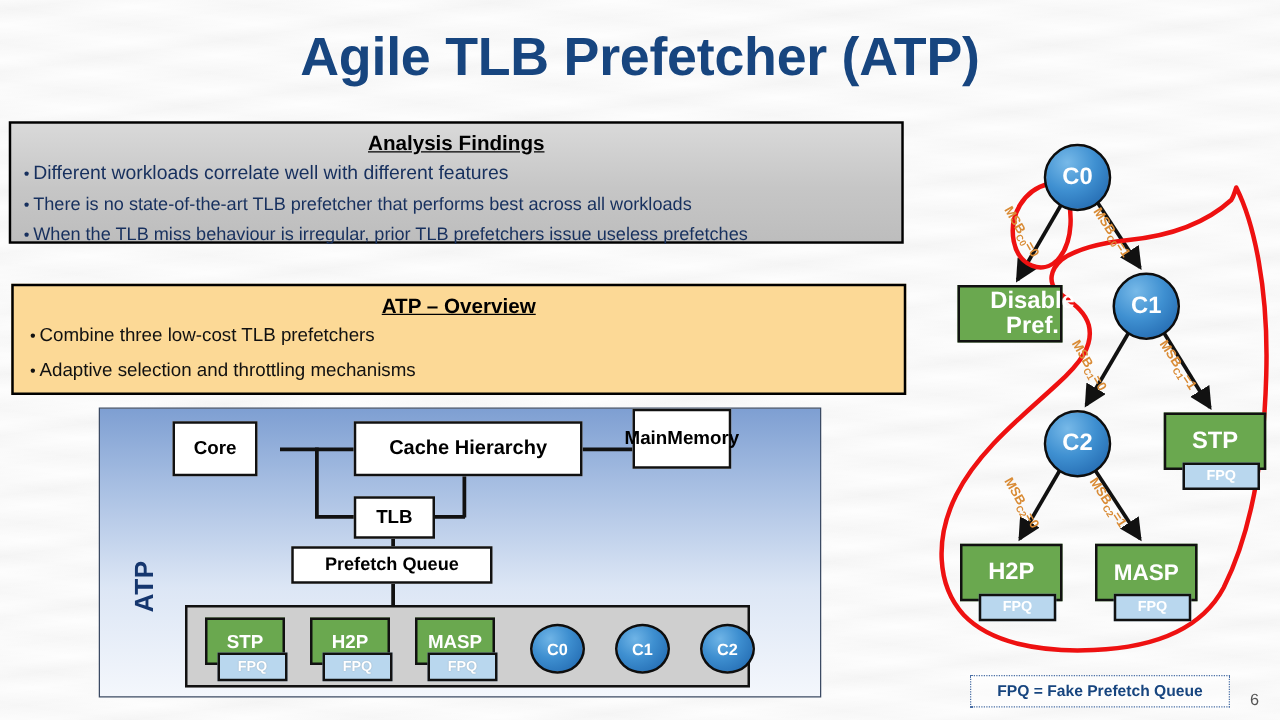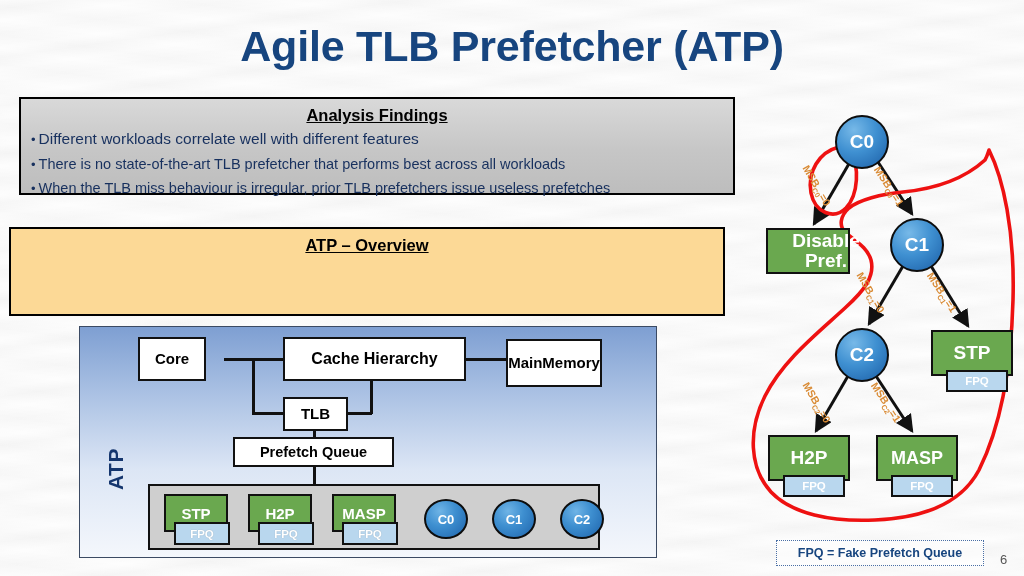--- a/index.html
+++ b/index.html
@@ -37,21 +37,21 @@
     letter-spacing: -0.2px;
   }
 
   
   .infobox {
     position: absolute;
     border: 2px solid #000;
     box-sizing: border-box;
   }
   #findings-box {
-    left: 19px; top: 97px; width: 716px; height: 98px;
+    left: 7px; top: 97px; width: 716px; height: 98px;
     background: linear-gradient(180deg, #d9d9d9 0%, #c6c6c6 55%, #bdbdbd 100%);
   }
   #overview-box {
     left: 9px; top: 227px; width: 716px; height: 89px;
     background: #fcd996;
   }
   .box-heading {
     text-align: center;
     font-size: 16.5px;
     font-weight: bold;
@@ -96,21 +96,21 @@
     background: #fff;
     border: 2.5px solid #111;
     box-sizing: border-box;
     display: flex; align-items: center; justify-content: center;
     font-size: 15px; font-weight: bold; color: #000;
     text-align: center;
     line-height: 1.12;
   }
   #box-core         { left: 58px;  top: 10px;  width: 68px;  height: 44px; }
   #box-cache        { left: 203px; top: 10px; width: 183px; height: 44px; font-size: 16px; }
-  #box-mainmem      { left: 426px; top: 12px;  width: 96px;  height: 48px; }
+  #box-mainmem      { left: 426px; top: 0;  width: 79px;  height: 48px; }
   #box-tlb          { left: 203px; top: 70px;  width: 65px;  height: 34px; font-size: 15px; }
   #box-pq           { left: 153px; top: 110px; width: 161px; height: 30px; font-size: 14.5px; }
 
   .connector { position: absolute; background: #111; }
 
   
   #atp-inner {
     position: absolute;
     left: 68px; top: 157px; width: 452px; height: 66px;
     background: #cfcfcf;
@@ -236,20 +236,24 @@
     <div class="box-heading">Analysis Findings</div>
     <div class="bullets">
       <div class="bullet"><span class="dot">•</span><span>Different workloads correlate well with different features</span></div>
       <div class="bullet"><span class="dot">•</span><span>There is no state-of-the-art TLB prefetcher that performs best across all workloads</span></div>
       <div class="bullet"><span class="dot">•</span><span>When the TLB miss behaviour is irregular, prior TLB prefetchers issue useless prefetches</span></div>
     </div>
   </div>
 
   <div class="infobox" id="overview-box">
     <div class="box-heading">ATP – Overview</div>
+    <div class="bullets">
+      <div class="bullet"><span class="dot">•</span><span>Combine three low-cost TLB prefetchers</span></div>
+      <div class="bullet"><span class="dot">•</span><span>Adaptive selection and throttling mechanisms</span></div>
+    </div>
   </div>
 
   <div id="arch-panel">
     <div id="arch-label">ATP</div>
 
     <div class="connector" style="left:144px; top:31px; width:59px; height:2.5px;"></div>
     <div class="connector" style="left:386px; top:31px; width:40px; height:2.5px;"></div>
     <div class="connector" style="left:172px; top:31px; width:2.5px; height:56px;"></div>
     <div class="connector" style="left:172px; top:85px; width:33px; height:2.5px;"></div>
     <div class="connector" style="left:290px; top:54px; width:2.5px; height:33px;"></div>

